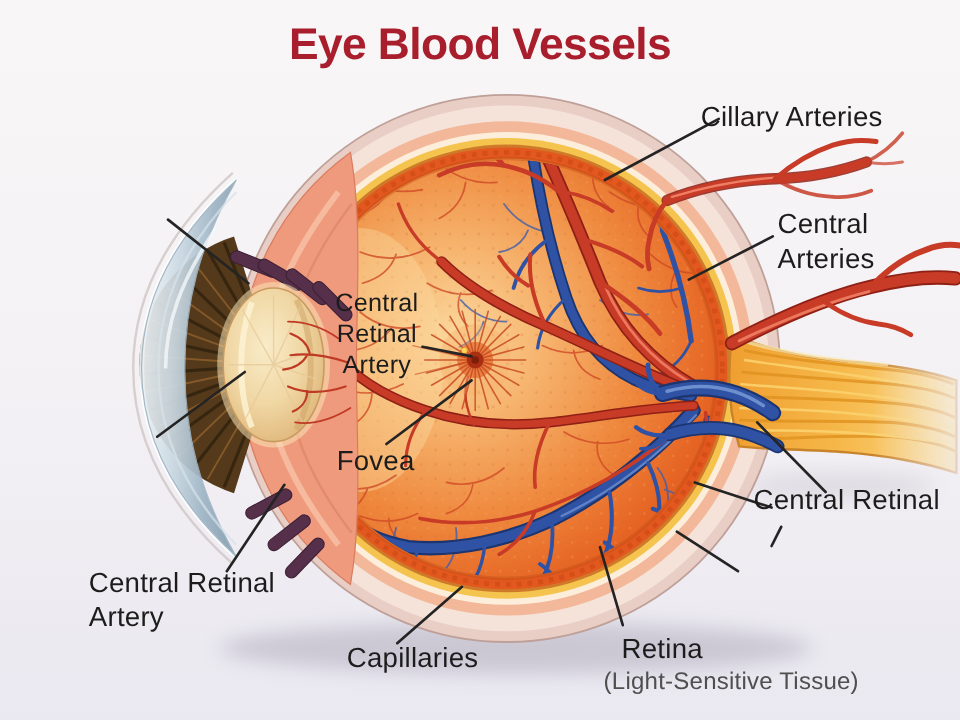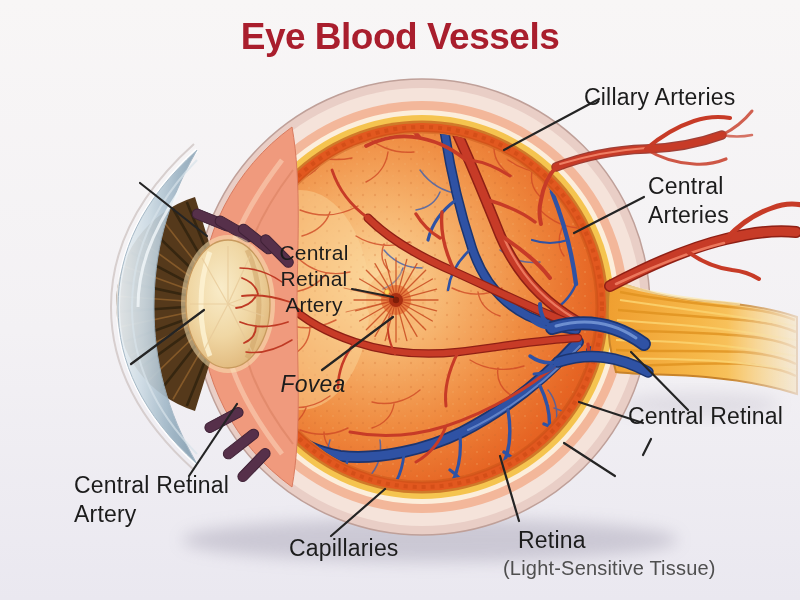--- a/index.html
+++ b/index.html
@@ -7,21 +7,21 @@
   .stage{position:relative;width:800px;height:600px;overflow:hidden;
          background:linear-gradient(180deg,#f8f6f6 0%,#f3f1f4 55%,#eae8f0 100%);}
   .stage svg{position:absolute;left:0;top:0;}
   .title{position:absolute;left:0;top:16px;width:800px;text-align:center;
          font-size:37px;font-weight:bold;letter-spacing:-.5px;color:#a91e2d;}
   .lbl{position:absolute;color:#1c1c1c;font-size:23px;line-height:1.22;letter-spacing:.2px;}
   #lbl-ciliary{left:584px;top:83px;}
   #lbl-central-arteries{left:648px;top:172px;line-height:29px;}
   #lbl-optic-nerve{left:47px;top:154px;}
   #lbl-cra-center{left:240px;top:240px;width:148px;text-align:center;font-size:21px;line-height:26px;}
-  #lbl-fovea{left:226px;top:370px;width:174px;text-align:center;font-style:italic;}
+  #lbl-fovea{left:226px;top:370px;width:174px;text-align:center;}
   #lbl-fovea .sub{font-size:19px;}
   #lbl-central-retinal-right{left:628px;top:402px;}
   #lbl-choroid{left:612px;top:450px;line-height:28px;}
   #lbl-cra-left{left:74px;top:471px;line-height:29px;}
   #lbl-capillaries{left:277px;top:534px;margin-left:12px;}
   #lbl-retina{left:518px;top:526px;}
   #lbl-retina-sub{left:503px;top:556px;font-size:20px;color:#4f4f4f;}
 </style>
 </head>
 <body>

